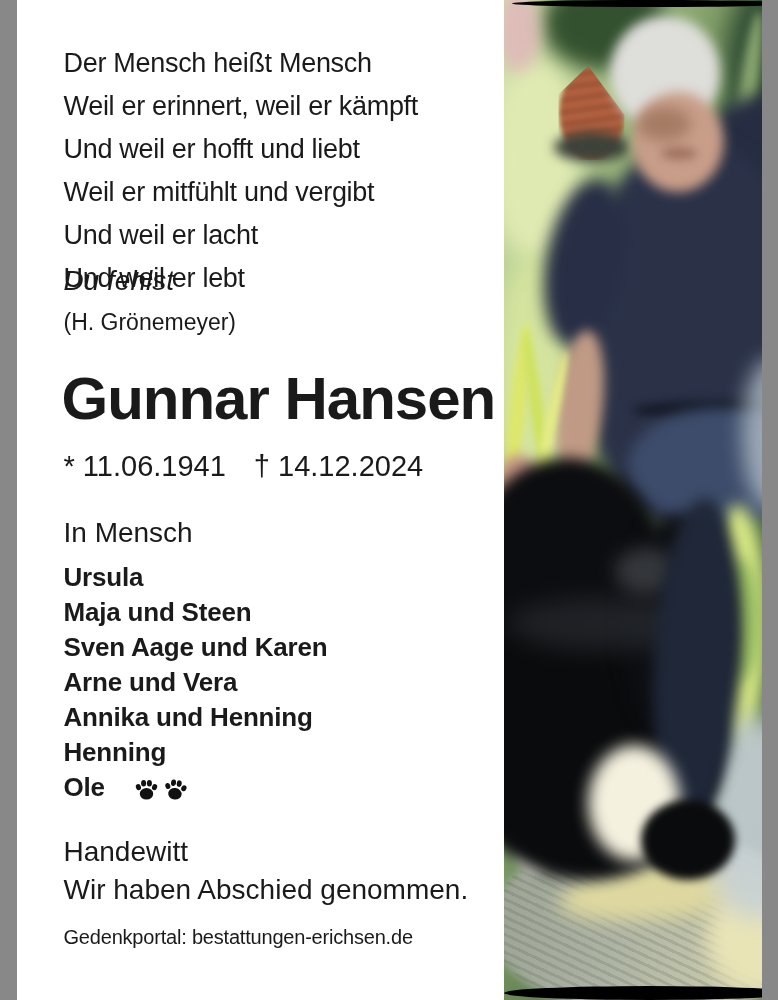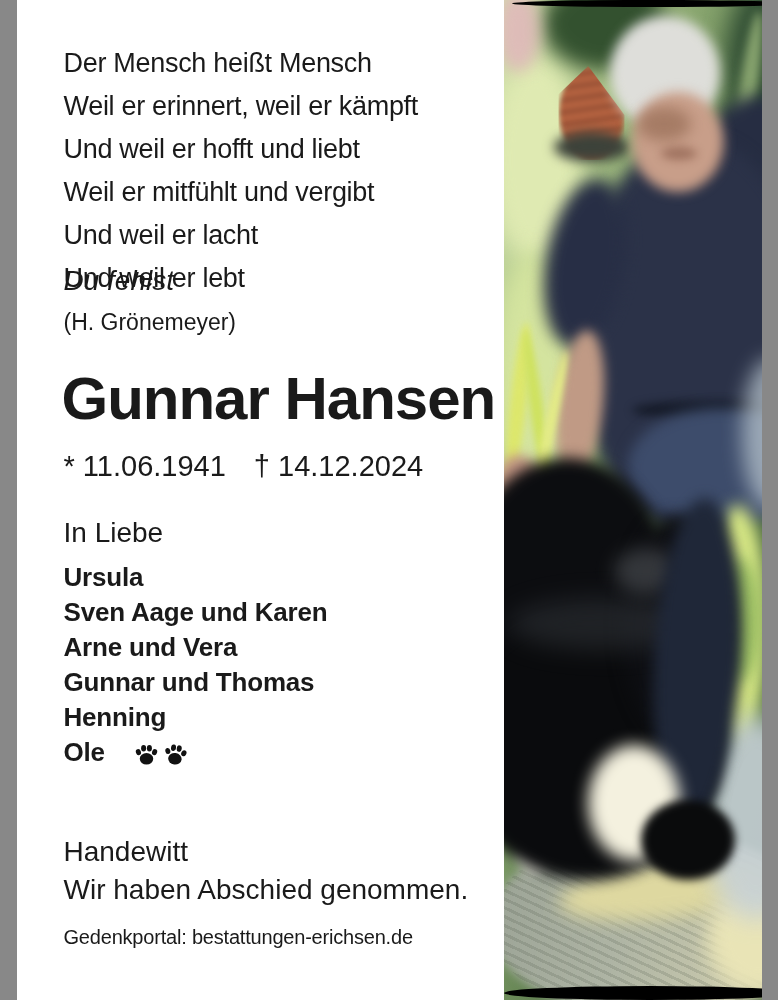--- a/index.html
+++ b/index.html
@@ -99,27 +99,28 @@
 
   <div class="abs dedication">Du fehlst</div>
   <div class="abs author">(H. Grönemeyer)</div>
 
   <div class="abs deceased">Gunnar Hansen</div>
 
   <div class="abs dates">
     <span class="birth">* 11.06.1941</span><span class="death">† 14.12.2024</span>
   </div>
 
-  <div class="abs salutation">In Liebe</div>
+  <div class="abs salutation">In Mensch</div>
 
   <div class="abs mourners">
     <div>Ursula</div>
+    <div>Maja und Steen</div>
     <div>Sven Aage und Karen</div>
     <div>Arne und Vera</div>
-    <div>Gunnar und Thomas</div>
+    <div>Annika und Henning</div>
     <div>Henning</div>
     <div class="mourner-row">
       <span>Ole</span>
       <span class="paw-wrap">
         <svg viewBox="0 0 26 26" width="25" height="25" aria-hidden="true">
           <g fill="#111">
             <ellipse cx="13" cy="17.5" rx="7" ry="6"></ellipse>
             <ellipse cx="4.6" cy="10.5" rx="2.6" ry="3.2" transform="rotate(-20 4.6 10.5)"></ellipse>
             <ellipse cx="10" cy="6.4" rx="2.6" ry="3.4"></ellipse>
             <ellipse cx="16" cy="6.4" rx="2.6" ry="3.4"></ellipse>

